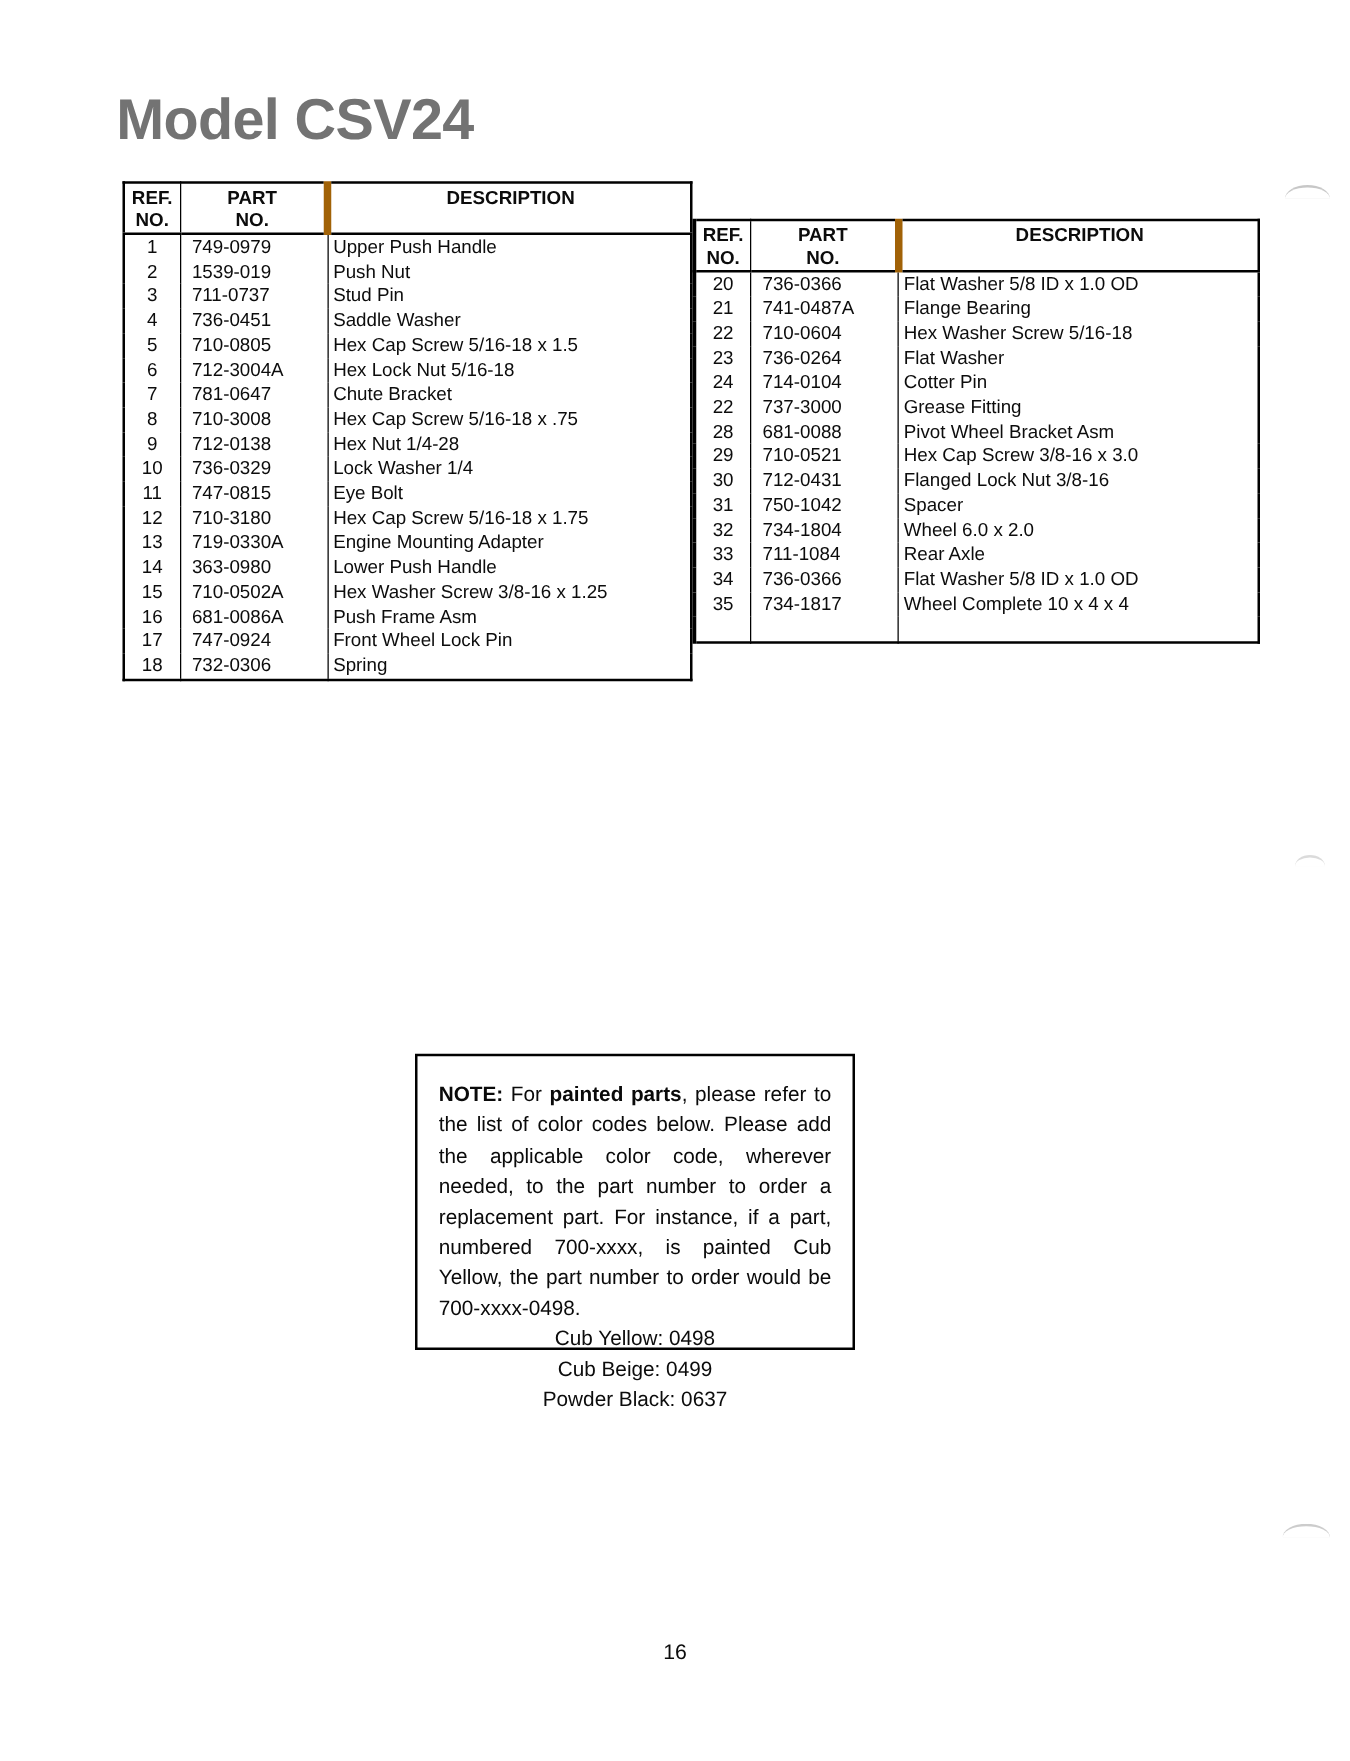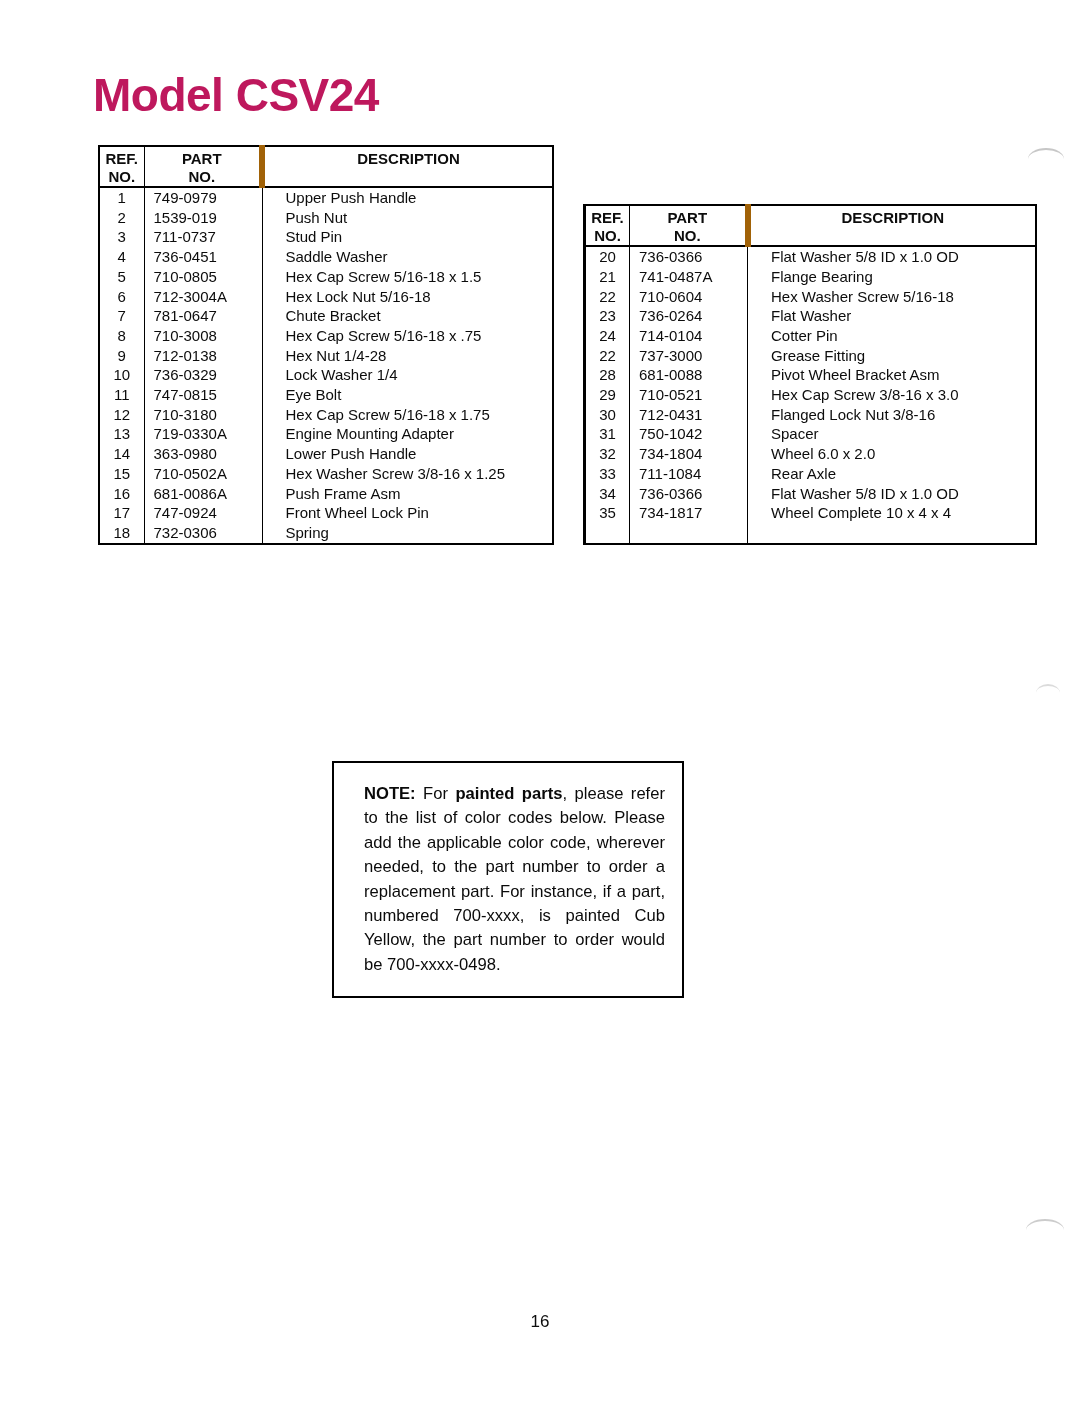--- a/index.html
+++ b/index.html
@@ -14,30 +14,29 @@
     margin: 0 auto;
   }
 
   .page-title {
     position: absolute;
     left: 93px;
     top: 68px;
     font-size: 46px;
     font-weight: bold;
     letter-spacing: -0.5px;
-    color: #be185d;
+    color: #737373;
   }
 
   .tables-wrap {
     position: absolute;
     left: 98px;
     top: 145px;
     display: flex;
-    align-items: flex-end;
-    gap: 29px;
+    align-items: center;
   }
 
   table.parts-table {
     border-collapse: collapse;
     border: 2px solid #000;
     table-layout: fixed;
   }
   table.table-left  { width: 456px; }
   table.table-right { width: 454px; border-left-width: 3px; }
 
@@ -59,31 +58,31 @@
   .parts-table tbody td {
     font-size: 15px;
     height: 19.7px;
     line-height: 19.7px;
     padding: 0;
     white-space: nowrap;
     overflow: hidden;
   }
   .parts-table td.col-ref  { text-align: center; border-right: 1px solid #000; }
   .parts-table td.col-part { padding-left: 9px;  border-right: 1px solid #000; }
-  .parts-table td.col-desc { padding-left: 23px; }
+  .parts-table td.col-desc { padding-left: 4px; }
 
   .note-box {
     position: absolute;
     left: 332px;
-    top: 761px;
+    top: 843px;
     width: 352px;
     height: 237px;
     border: 2px solid #000;
     box-sizing: border-box;
-    padding: 19px 17px 0 30px;
+    padding: 19px 17px 0 17px;
   }
   .note-paragraph {
     margin: 0;
     font-size: 16.6px;
     line-height: 24.4px;
     text-align: justify;
     color: #0a0a0a;
   }
   .color-codes { margin-top: 0; }
   .color-code-line {
@@ -322,20 +321,25 @@
             <td class="col-part"></td>
             <td class="col-desc"></td>
           </tr>
         </tbody>
     </table>
 
   </div>
 
   <div class="note-box">
     <p class="note-paragraph"><b>NOTE:</b><span> For </span><b>painted parts</b><span>, please refer to the list of color codes below. Please add the applicable color code, wherever needed, to the part number to order a replacement part. For instance, if a part, numbered 700-xxxx, is painted Cub Yellow, the part number to order would be 700-xxxx-0498.</span></p>
+    <div class="color-codes">
+      <div class="color-code-line">Cub Yellow: 0498</div>
+      <div class="color-code-line">Cub Beige: 0499</div>
+      <div class="color-code-line">Powder Black: 0637</div>
+    </div>
   </div>
 
   <div class="page-number">16</div>
 
   <div class="scan-artifact artifact-1"></div>
   <div class="scan-artifact artifact-2"></div>
   <div class="scan-artifact artifact-3"></div>
 
 </div>
 

